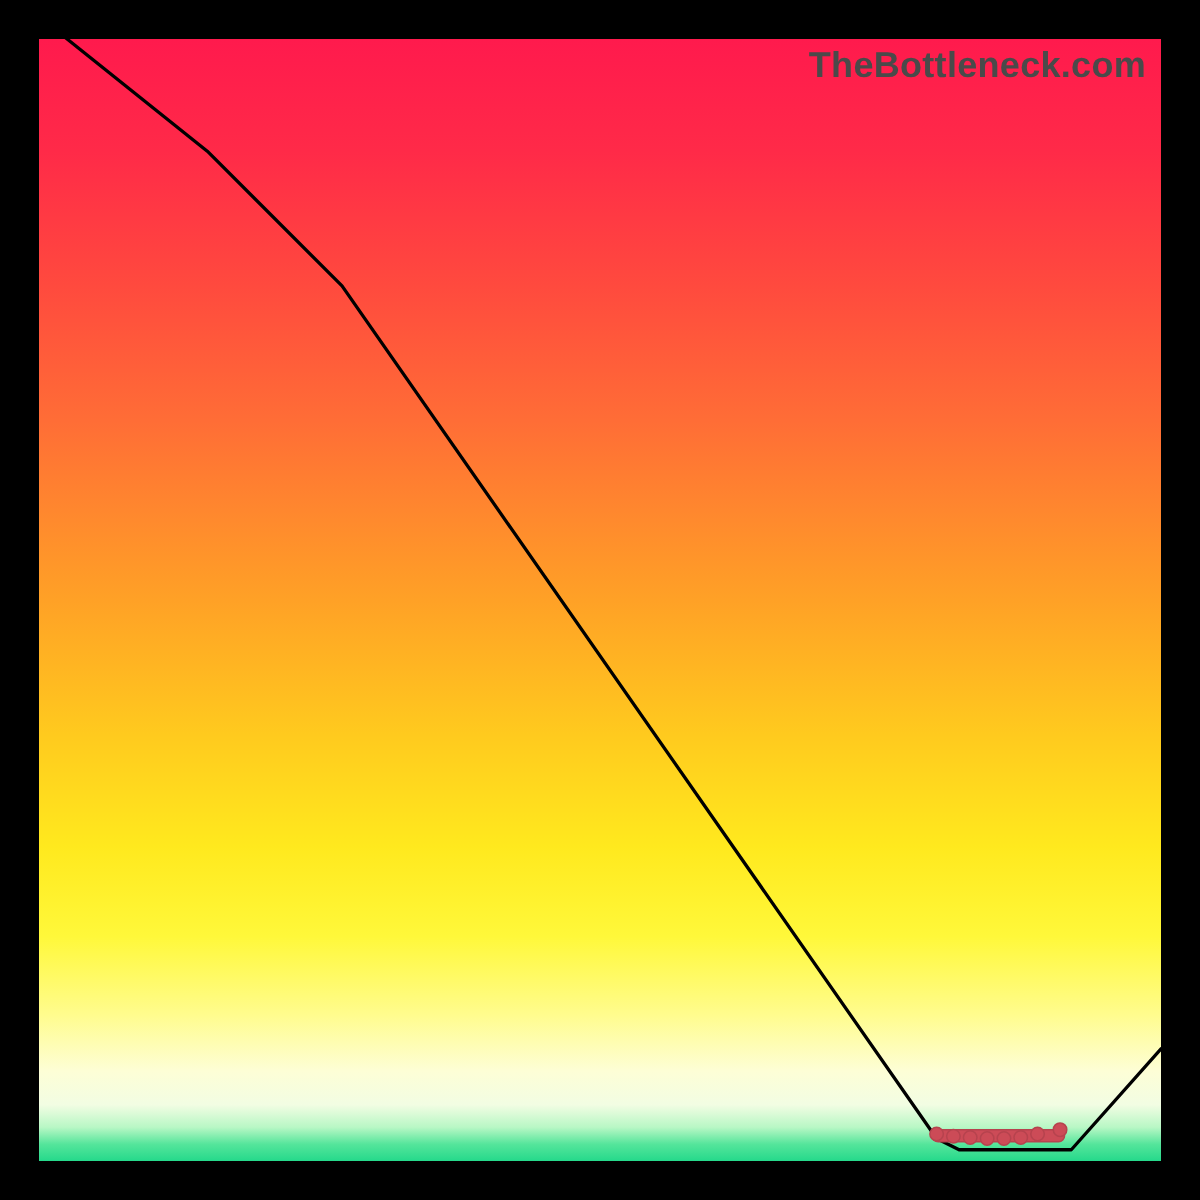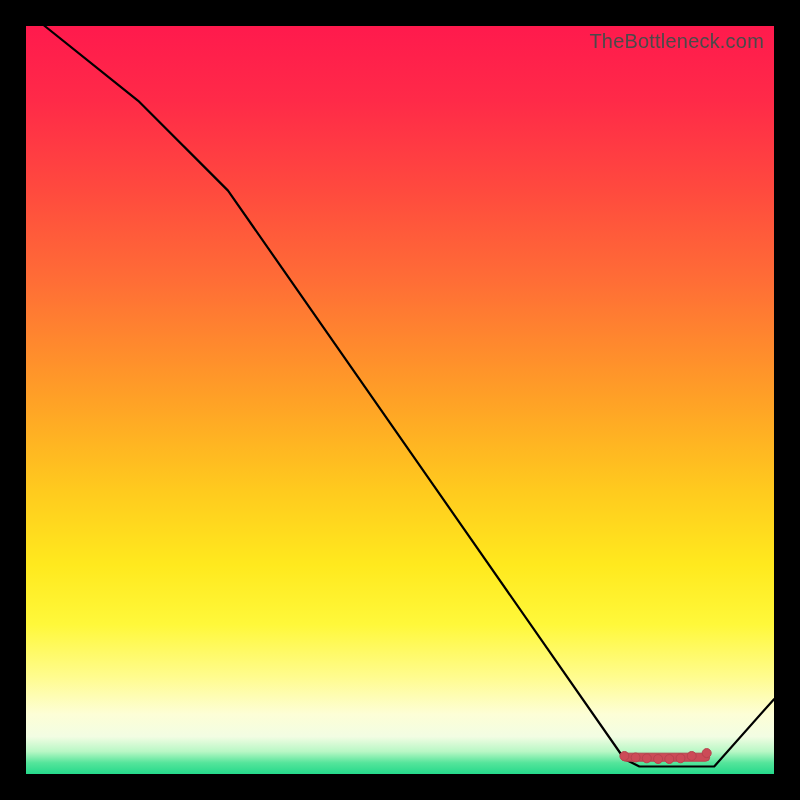--- a/index.html
+++ b/index.html
@@ -40,22 +40,22 @@
       #b8f7c5 97%,
       #55e59b 98.5%,
       #25d98b 100%
     );
   }
   .watermark {
     position: absolute;
     top: 4px;
     right: 10px;
     color: #4a4a4a;
-    font-size: 20px;
-    font-weight: 400;
+    font-size: 24px;
+    font-weight: 700;
     letter-spacing: 0.2px;
     user-select: none;
   }
   svg.overlay {
     position: absolute;
     left: 0;
     top: 0;
     width: 748px;
     height: 748px;
     overflow: visible;

